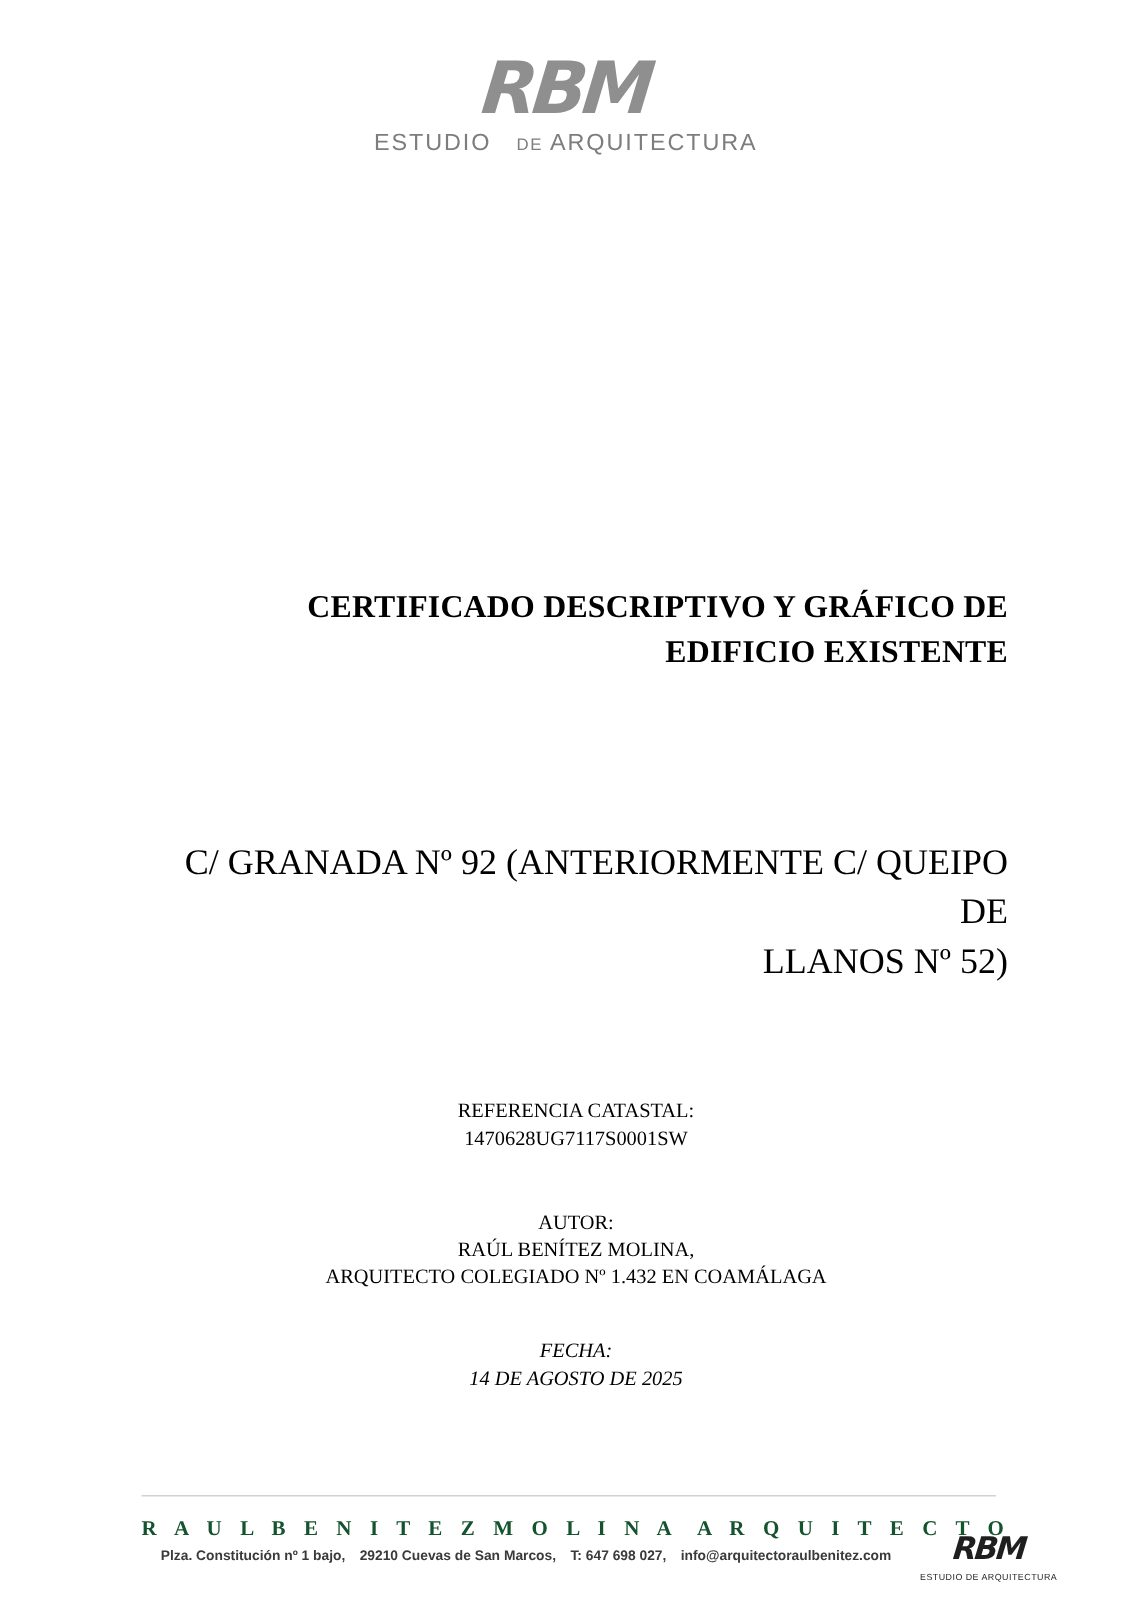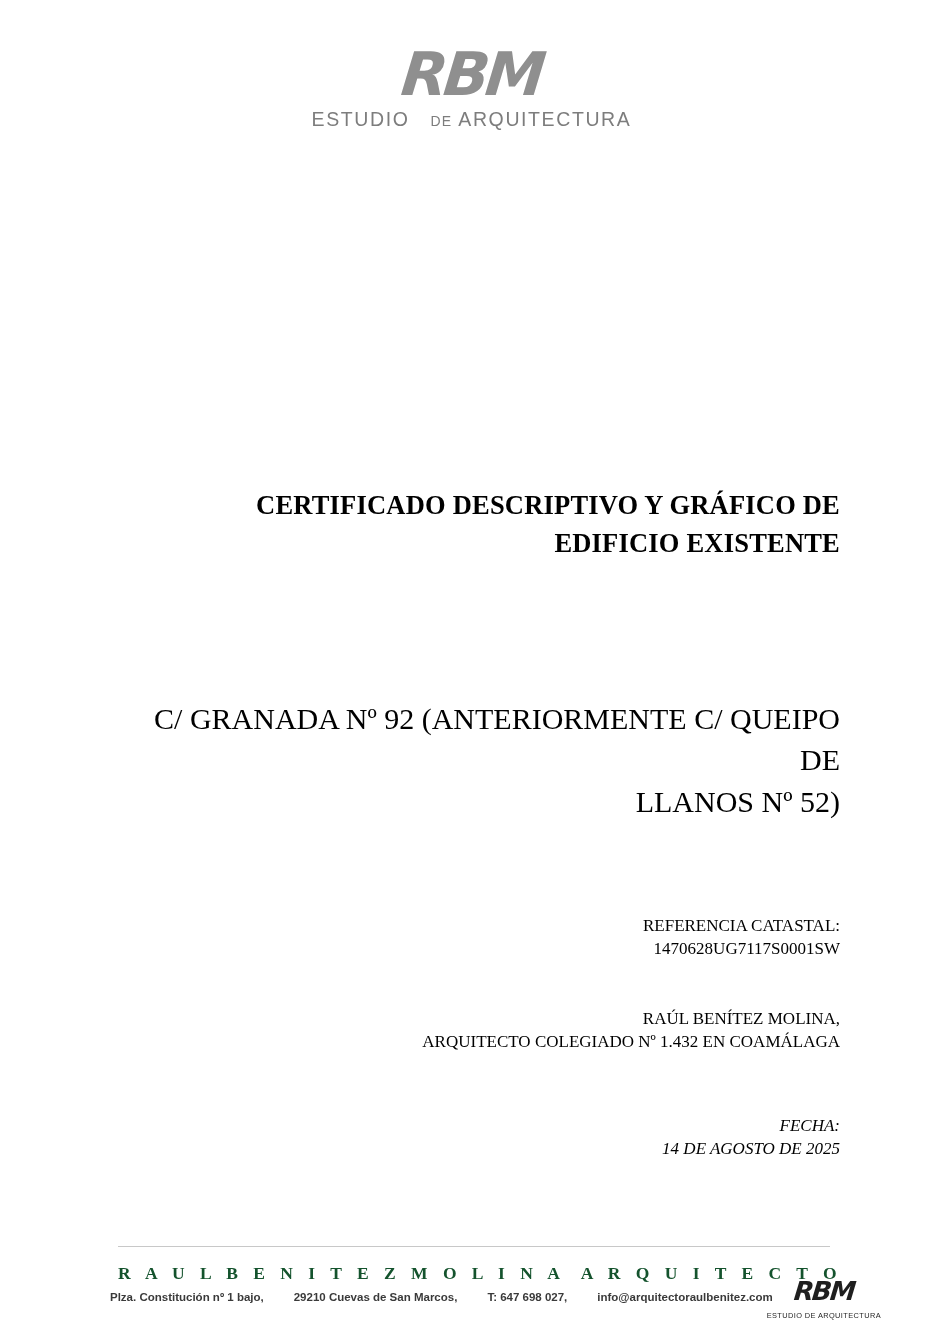--- a/index.html
+++ b/index.html
@@ -75,21 +75,21 @@
     text-align: right;
     font-size: 30px;
     line-height: 1.38;
   }
 
   
   .meta {
     position: absolute;
     left: 120px;
     width: 720px;
-    text-align: right;
+    text-align: center;
     font-size: 17px;
     line-height: 1.33;
   }
   .meta-catastro { top: 915px; }
   .meta-autor    { top: 1008px; }
   .meta-fecha    { top: 1115px; font-style: italic; }
   .meta div { white-space: nowrap; }
 
   
   .footer-rule {
@@ -109,28 +109,28 @@
     justify-content: space-between;
     font-family: "Liberation Serif", serif;
     font-weight: bold;
     font-size: 17.5px;
     letter-spacing: 5.5px;
     color: #14532d;
   }
   .footer-contact {
     position: absolute;
     top: 1291px;
-    left: 110px;
+    left: 134px;
     width: 724px;
     font-family: "Liberation Sans", sans-serif;
     font-weight: bold;
     font-size: 11.5px;
     color: #3a3a3a;
     display: flex;
-    gap: 30px;
+    gap: 12px;
   }
   .footer-logo {
     position: absolute;
     right: 62px;
     bottom: 12px;
     text-align: center;
   }
   .footer-logo .mark {
     font-family: "DejaVu Sans", sans-serif;
     font-weight: bold;
@@ -173,20 +173,21 @@
     <div>C/ GRANADA Nº 92 (ANTERIORMENTE C/ QUEIPO DE</div>
     <div>LLANOS Nº 52)</div>
   </div>
 
   <div class="meta meta-catastro">
     <div>REFERENCIA CATASTAL:</div>
     <div>1470628UG7117S0001SW</div>
   </div>
 
   <div class="meta meta-autor">
+    <div>AUTOR:</div>
     <div>RAÚL BENÍTEZ  MOLINA,</div>
     <div>ARQUITECTO COLEGIADO Nº 1.432 EN COAMÁLAGA</div>
   </div>
 
   <div class="meta meta-fecha">
     <div>FECHA:</div>
     <div>14 DE AGOSTO DE 2025</div>
   </div>
 
   <div class="footer-rule"></div>

